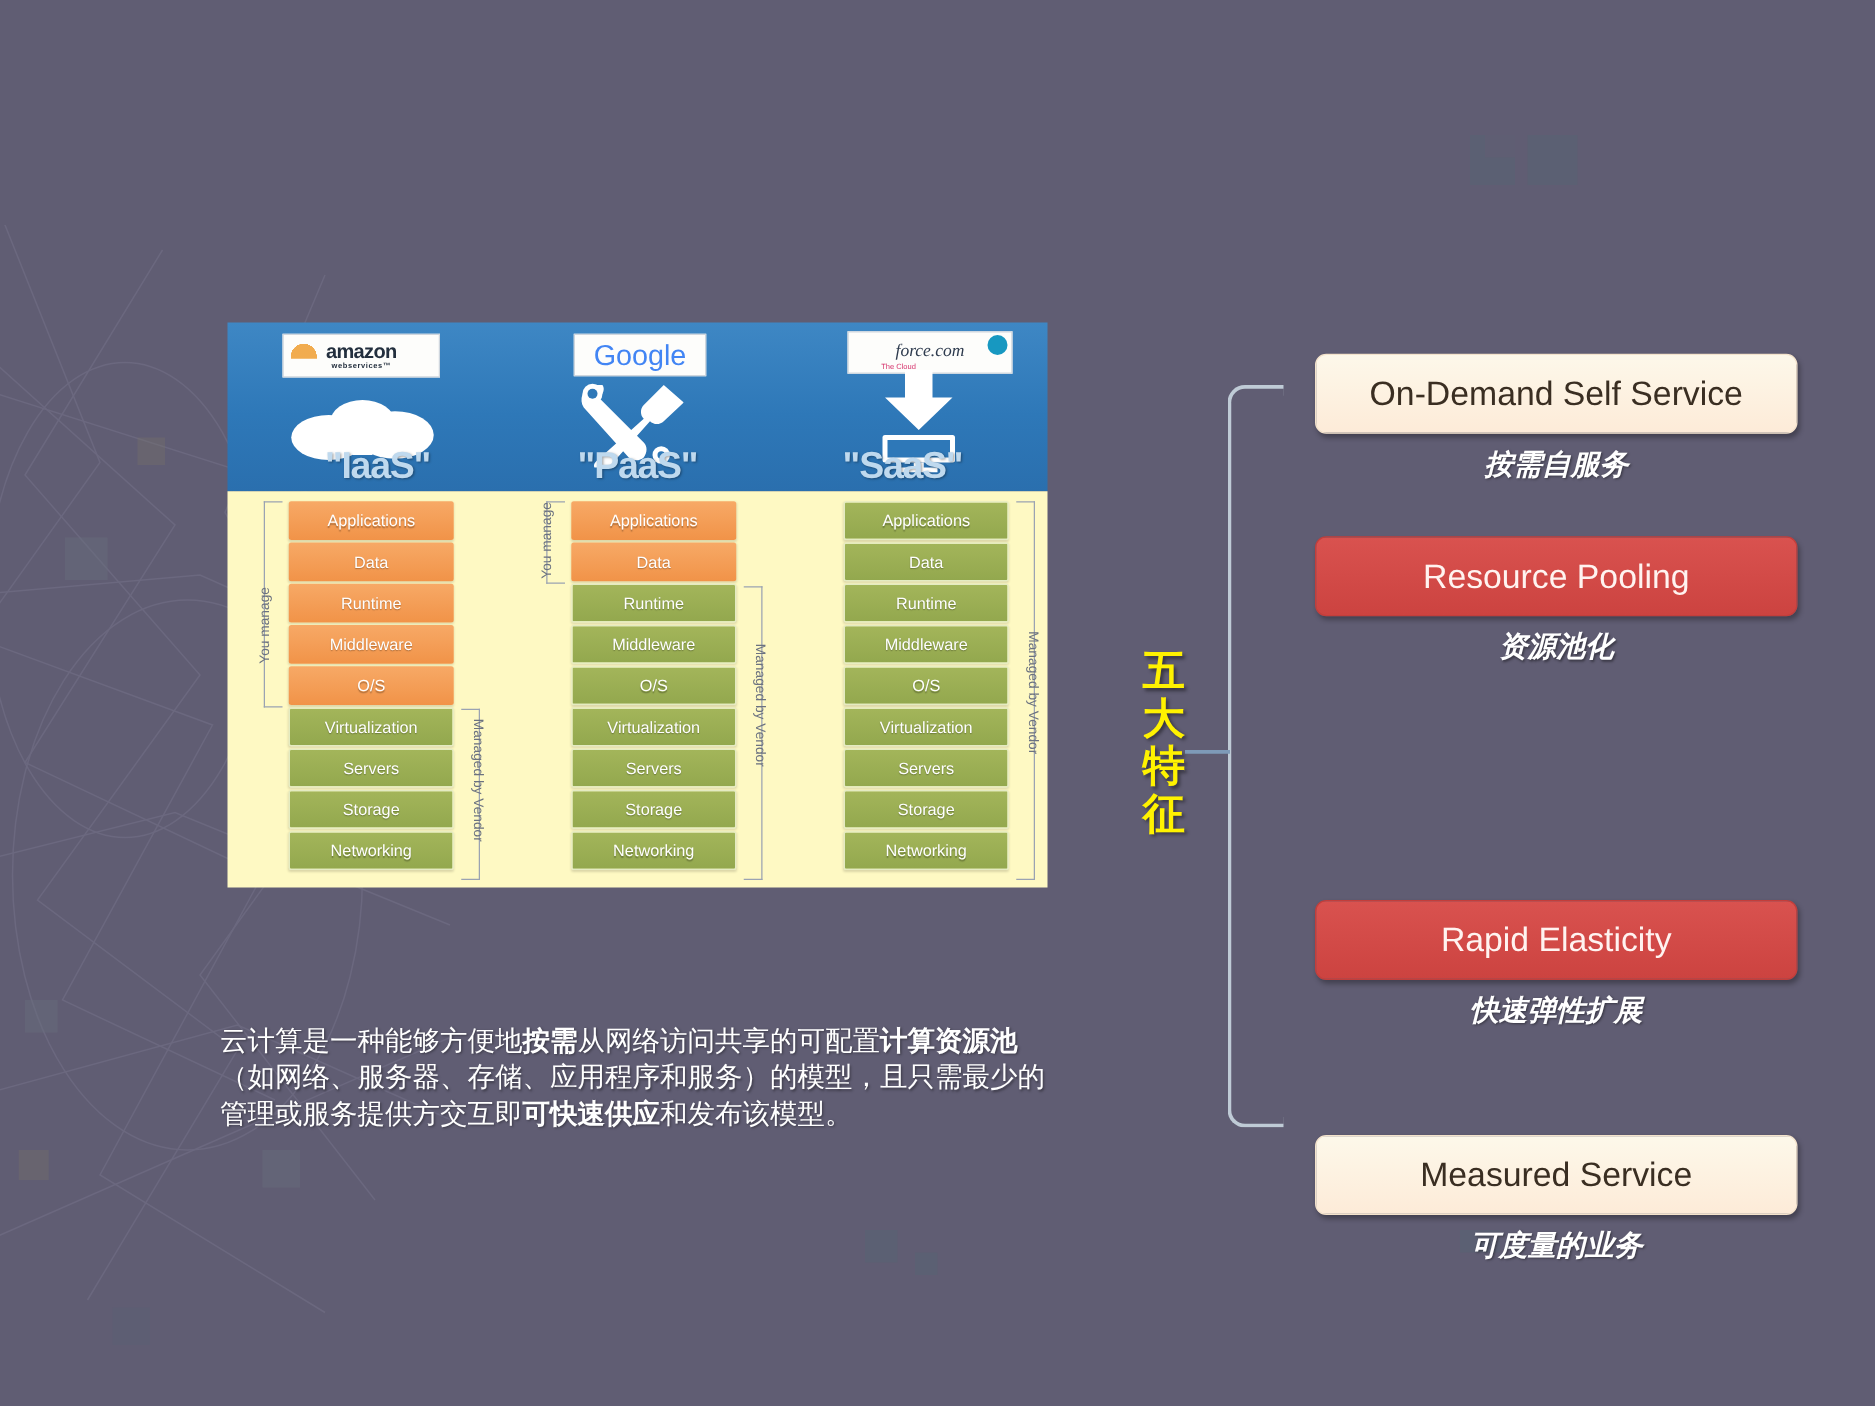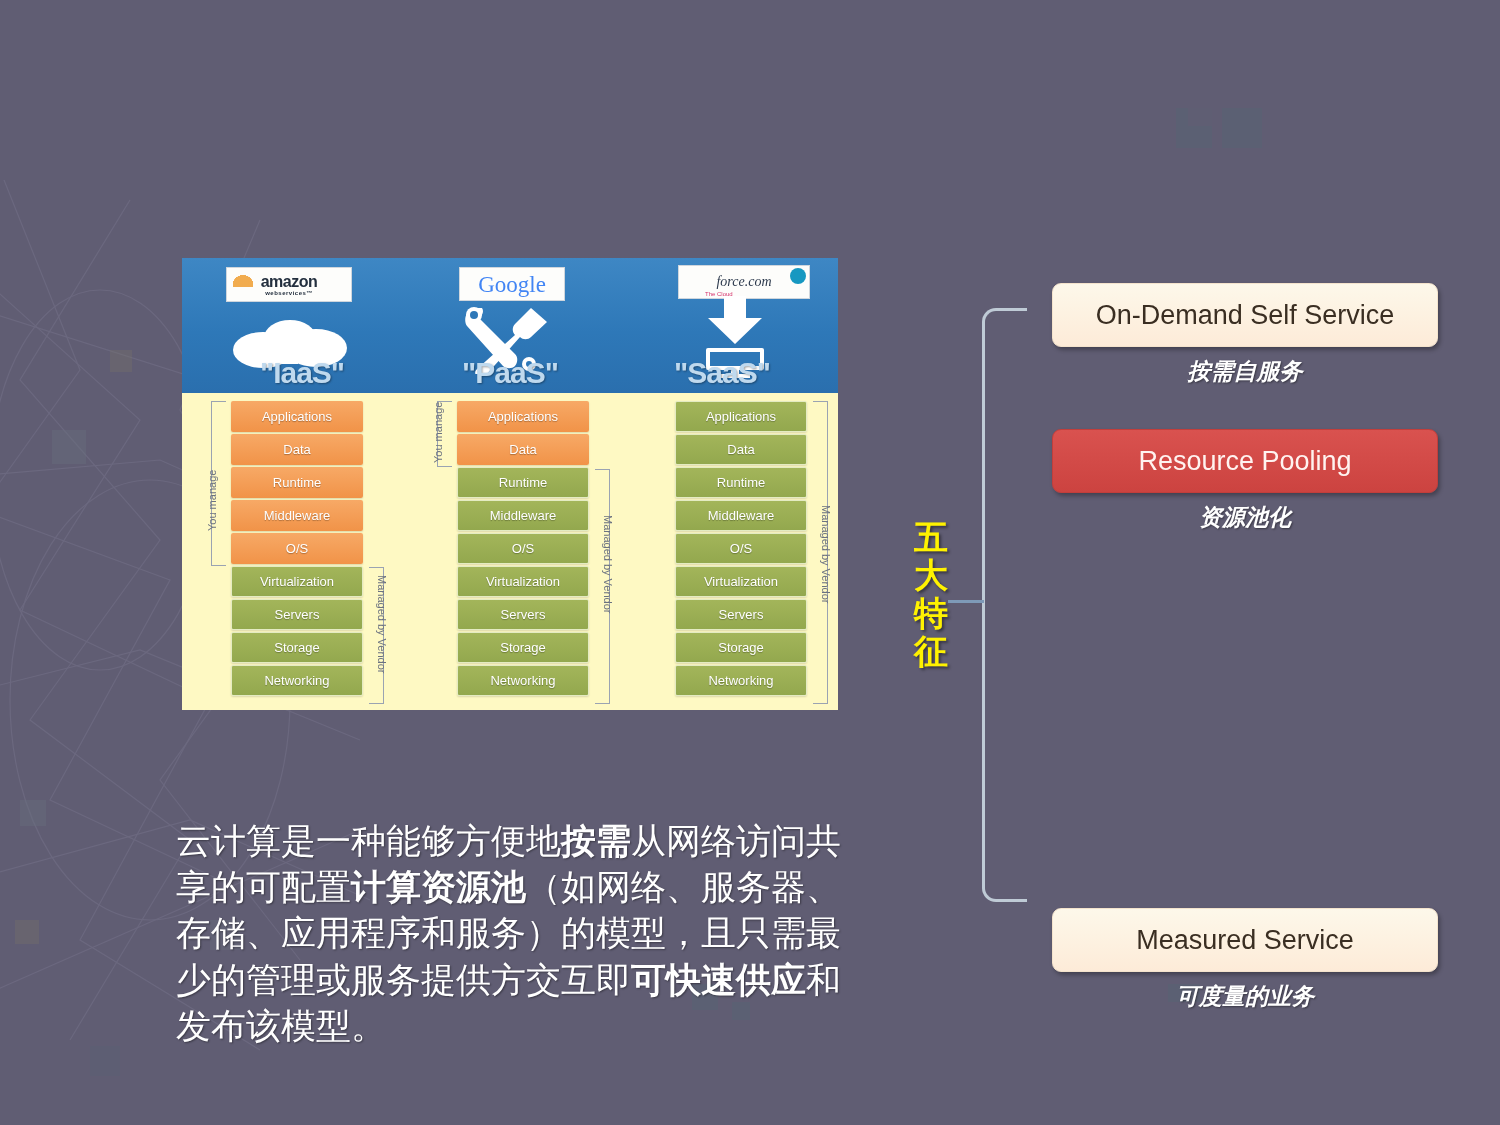--- a/index.html
+++ b/index.html
@@ -34,21 +34,21 @@
     position:absolute;background:#FDFDFB;border:1px solid #cfd6dd;
     display:flex;align-items:center;justify-content:center;overflow:hidden;
   }
   .chip-aws{left:44px;top:9px;width:124px;height:33px;}
   .chip-goog{left:277px;top:9px;width:104px;height:32px;}
   .chip-sf{left:496px;top:7px;width:130px;height:32px;}
   .aws-txt{font-size:16px;font-weight:bold;color:#232F3E;letter-spacing:-.5px;line-height:1;}
   .aws-sub{font-size:6px;font-weight:bold;color:#232F3E;letter-spacing:.5px;}
   .aws-swoosh{position:absolute;left:4px;top:3px;width:24px;height:16px;
     background:radial-gradient(circle at 50% 90%,#F0A33C 0 55%,transparent 56%);opacity:.9;}
-  .goog-txt{font-size:23px;color:#4285F4;font-family:Liberation Serif, serif;line-height:1;}
+  .goog-txt{font-size:23px;color:#4285F4;font-family:Liberation Sans, sans-serif;line-height:1;}
   .sf-txt{font-size:14px;color:#2E3B4E;font-family:"Liberation Serif","DejaVu Serif",serif;font-style:italic;}
   .sf-badge{position:absolute;right:3px;top:2px;width:16px;height:16px;border-radius:50%;
     background:#1798C1;}
   .sf-sub{position:absolute;left:26px;bottom:1px;font-size:6px;color:#D6336C;}
 
   .col-label{
     position:absolute;bottom:3px;font-size:30px;font-weight:bold;
     color:#BFD9EE;text-shadow:1px 1px 2px rgba(0,0,0,.35);
     width:200px;text-align:center;letter-spacing:-1px;
   }
@@ -96,21 +96,21 @@
   .nist-word{
     font-size:58px;font-weight:bold;color:#2B2BC9;letter-spacing:-6px;
     font-family:"Liberation Sans","DejaVu Sans",sans-serif;
     text-shadow:2px 2px 0 rgba(255,255,255,.35);
     line-height:1;
   }
 
   
   .para{
     position:absolute;left:176px;top:818px;width:672px;
-    font-size:35px;line-height:1.32;color:#FFFFFF;
+    font-size:22px;line-height:1.32;color:#FFFFFF;
     text-shadow:1px 1px 2px rgba(0,0,0,.4);
   }
   .para b{font-weight:bold;}
 
   
   .big-brk{
     position:absolute;left:982px;top:308px;width:42px;height:588px;
     border:3px solid #BFCBD6;border-right:none;
     border-top-left-radius:14px;border-bottom-left-radius:14px;
   }
@@ -303,18 +303,22 @@
   <div class="vcap">五<br>大<br>特<br>征</div>
 
   <div class="feat" style="top:283px;">
     <div class="fbox cream">On-Demand Self Service</div>
     <div class="fsub">按需自服务</div>
   </div>
   <div class="feat" style="top:429px;">
     <div class="fbox red">Resource Pooling</div>
     <div class="fsub">资源池化</div>
   </div>
+  <div class="feat" style="top:720px;">
+    <div class="fbox red">Rapid Elasticity</div>
+    <div class="fsub">快速弹性扩展</div>
+  </div>
   <div class="feat" style="top:908px;">
     <div class="fbox cream">Measured Service</div>
     <div class="fsub">可度量的业务</div>
   </div>
 
 </div>
 
 </body></html>

